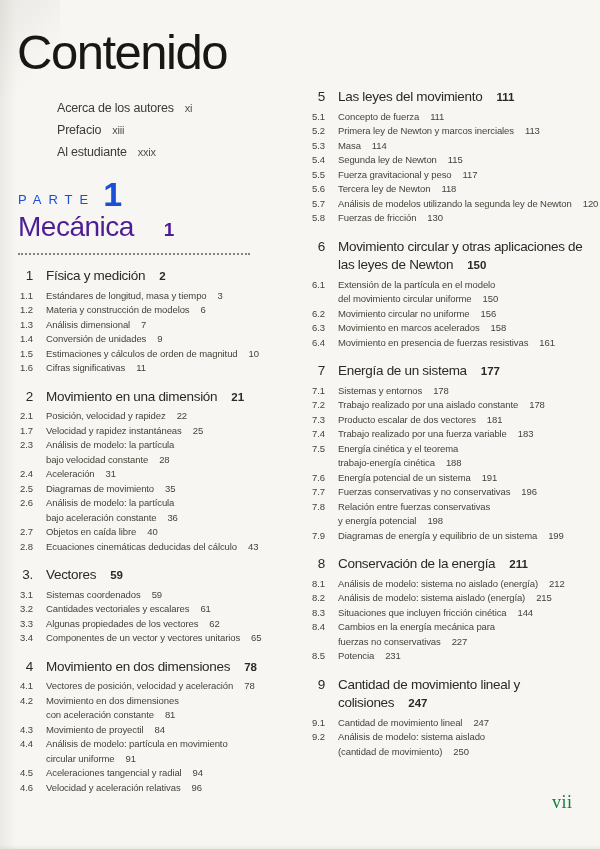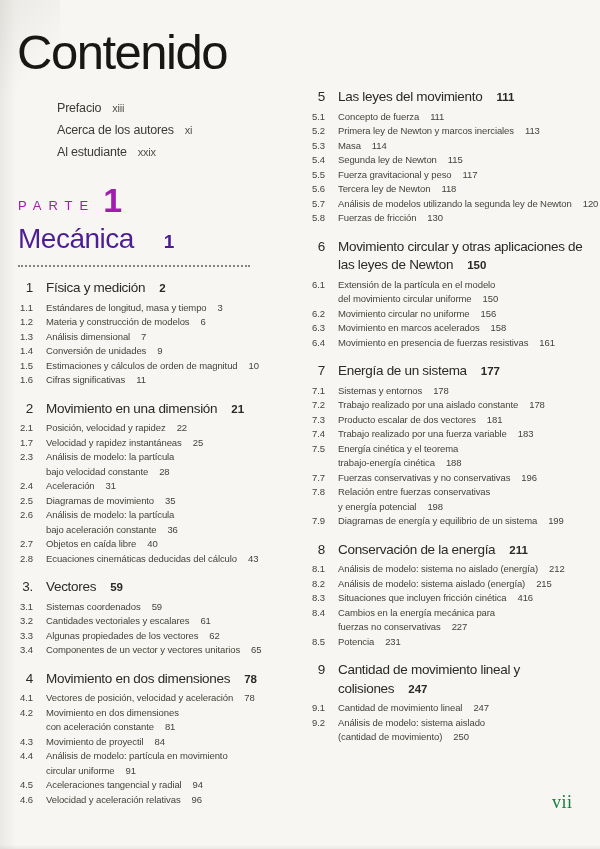--- a/index.html
+++ b/index.html
@@ -36,21 +36,21 @@
   .left-col{position:absolute;left:18px;top:95px;width:276px;}
   .right-col{position:absolute;left:310px;top:88px;width:290px;}
 
   
   .front-matter{margin:2px 0 0 39px;}
   .fm-row{font-size:12.5px;line-height:22px;color:#3c3b34;letter-spacing:-0.2px;white-space:nowrap;}
   .fm-page{margin-left:11px;font-size:11px;color:#54534a;}
 
   
   .part-block{margin-top:22px;color:#25241f;}
-  .part-line{font-size:13px;letter-spacing:7px;line-height:30px;color:#a21caf;white-space:nowrap;}
+  .part-line{font-size:13px;letter-spacing:7px;line-height:18px;color:#1d4ed8;white-space:nowrap;}
   .part-num{font-size:34px;font-weight:600;letter-spacing:0;margin-left:8px;vertical-align:-2px;}
   .part-title-line{font-size:28px;letter-spacing:-0.5px;line-height:36px;color:#4c1d95;white-space:nowrap;}
   .part-page{font-size:19px;font-weight:600;margin-left:30px;}
   .dotted-rule{
     width:232px;height:0;border-bottom:2px dotted #85847c;
     margin:5px 0 0 0;
   }
 
   
   .chapter{margin-top:12px;}
@@ -81,22 +81,22 @@
 
 <div class="page">
   <div class="scan-corner"></div>
   <div class="scan-edge"></div>
   <div class="scan-bottom"></div>
 
   <h1 class="page-title">Contenido</h1>
 
   <div class="left-col">
     <div class="front-matter">
+      <div class="fm-row"><span>Acerca de los autores</span><span class="fm-page">xi</span></div>
       <div class="fm-row"><span>Prefacio</span><span class="fm-page">xiii</span></div>
-      <div class="fm-row"><span>Acerca de los autores</span><span class="fm-page">xi</span></div>
       <div class="fm-row"><span>Al estudiante</span><span class="fm-page">xxix</span></div>
     </div>
 
     <div class="part-block">
       <div class="part-line"><span>PARTE</span><span class="part-num">1</span></div>
       <div class="part-title-line"><span>Mecánica</span><span class="part-page">1</span></div>
       <div class="dotted-rule"></div>
     </div>
 
     <div id="left-chapters">
@@ -398,20 +398,24 @@
   <div class="sec-row">
     <span class="sec-num">7.5</span>
     <span class="sec-rest"><span class="sec-text">Energía cinética y el teorema</span></span>
   </div>
 
   <div class="sec-row">
     <span class="sec-num"></span>
     <span class="sec-rest"><span class="sec-text">trabajo-energía cinética</span><span class="sec-page">188</span></span>
   </div>
 
+  <div class="sec-row">
+    <span class="sec-num">7.6</span>
+    <span class="sec-rest"><span class="sec-text">Energía potencial de un sistema</span><span class="sec-page">191</span></span>
+  </div>
 
   <div class="sec-row">
     <span class="sec-num">7.7</span>
     <span class="sec-rest"><span class="sec-text">Fuerzas conservativas y no conservativas</span><span class="sec-page">196</span></span>
   </div>
 
   <div class="sec-row">
     <span class="sec-num">7.8</span>
     <span class="sec-rest"><span class="sec-text">Relación entre fuerzas conservativas</span></span>
   </div>
@@ -440,21 +444,21 @@
     <span class="sec-rest"><span class="sec-text">Análisis de modelo: sistema no aislado (energía)</span><span class="sec-page">212</span></span>
   </div>
 
   <div class="sec-row">
     <span class="sec-num">8.2</span>
     <span class="sec-rest"><span class="sec-text">Análisis de modelo: sistema aislado (energía)</span><span class="sec-page">215</span></span>
   </div>
 
   <div class="sec-row">
     <span class="sec-num">8.3</span>
-    <span class="sec-rest"><span class="sec-text">Situaciones que incluyen fricción cinética</span><span class="sec-page">416</span></span>
+    <span class="sec-rest"><span class="sec-text">Situaciones que incluyen fricción cinética</span><span class="sec-page">144</span></span>
   </div>
 
   <div class="sec-row">
     <span class="sec-num">8.4</span>
     <span class="sec-rest"><span class="sec-text">Cambios en la energía mecánica para</span></span>
   </div>
 
   <div class="sec-row">
     <span class="sec-num"></span>
     <span class="sec-rest"><span class="sec-text">fuerzas no conservativas</span><span class="sec-page">227</span></span>

